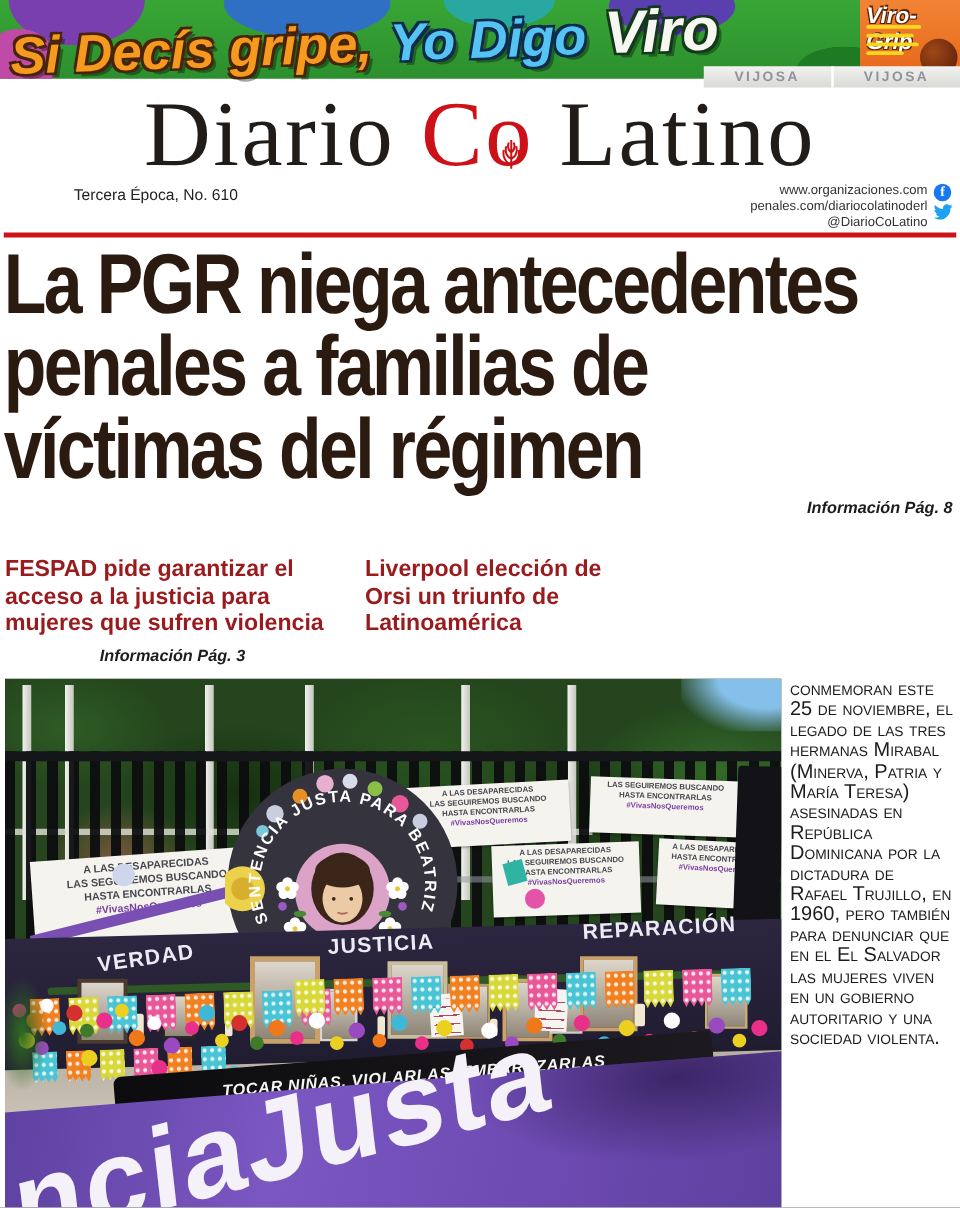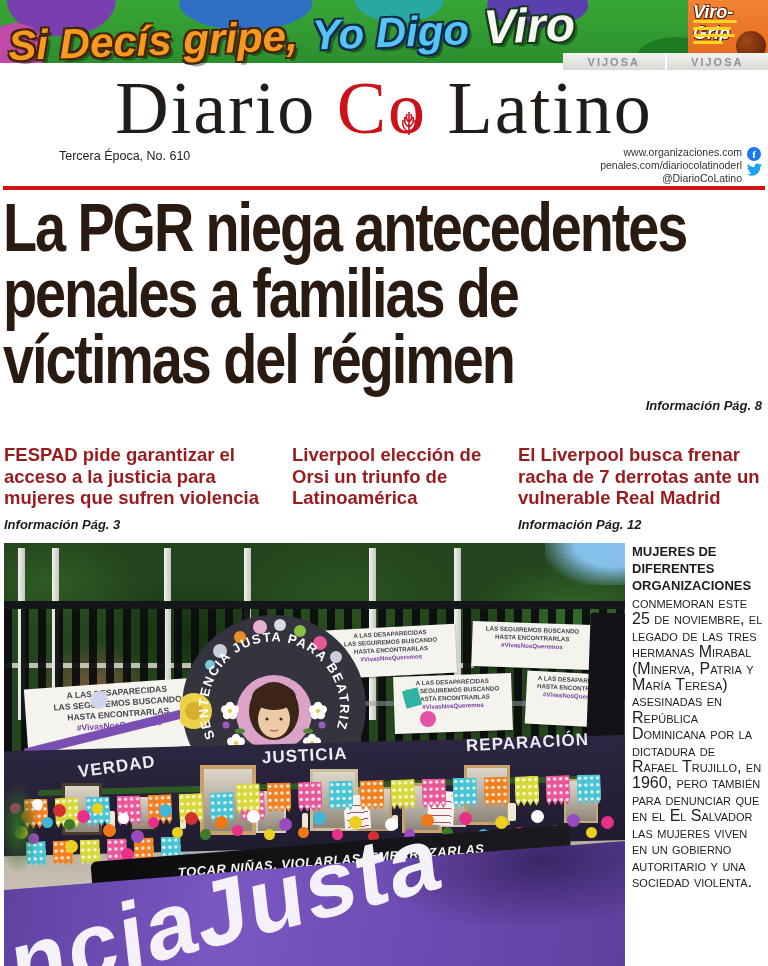--- a/index.html
+++ b/index.html
@@ -59,21 +59,21 @@
   .hl{display:inline-block;white-space:nowrap;font-size:68px;font-weight:bold;
      letter-spacing:-2.5px;line-height:66px;color:#2a1a10;
      transform:scaleX(.82);transform-origin:0 50%;}
   .pageref{font-size:13px;font-weight:bold;font-style:italic;color:#1c1c1c;}
   .pageref-main{position:absolute;top:398px;right:6px;}
 
   
   .subs{position:absolute;top:412px;left:4px;width:760px;display:flex;margin-top:32px;}
   .sub{display:flex;flex-direction:column;}
   .sub h3{margin:0;font-size:18.5px;line-height:1.17;font-weight:bold;color:#9a1b1e;}
-  .sub .pageref{text-align:left;margin-top:8px;font-style:italic;}
+  .sub .pageref{text-align:center;margin-top:8px;font-style:italic;}
   .sub1{width:268px;}
   .sub2{width:212px;margin-left:20px;}
   .sub3{width:246px;margin-left:14px;}
 
   
   .photo-area{position:absolute;top:543px;left:4px;width:760px;height:423px;display:flex;}
   .photo{position:relative;width:621px;height:423px;overflow:hidden;background:#1e3a17;flex:none;}
 
   .ph-foliage{position:absolute;left:0;top:0;width:621px;height:262px;background:
      radial-gradient(120px 70px at 8% 15%, #2e5c24 0%, transparent 70%),
@@ -228,24 +228,20 @@
   </section>
   <div class="pageref pageref-main">Información Pág. 8</div>
 
   <section class="subs">
     <article class="sub sub1">
       <h3>FESPAD pide garantizar el acceso a la justicia para mujeres que sufren violencia</h3>
       <div class="pageref">Información Pág. 3</div>
     </article>
     <article class="sub sub2">
       <h3>Liverpool elección de Orsi un triunfo de Latinoamérica</h3>
-    </article>
-    <article class="sub sub3">
-      <h3>El Liverpool busca frenar racha de 7 derrotas ante un vulnerable Real Madrid</h3>
-      <div class="pageref">Información Pág. 12</div>
     </article>
   </section>
 
   <section class="photo-area">
     <div class="photo">
       <div class="ph-foliage"></div>
       <div class="ph-sky"></div>
       <div class="ph-brick" style="left:30px;top:100px;width:120px;height:90px;"></div>
       <div class="ph-brick" style="left:255px;top:115px;width:60px;height:55px;"></div>
 
@@ -444,18 +440,17 @@
       <div class="floor-banner">
         <div>TOCAR NIÑAS, VIOLARLAS, EMBARAZARLAS</div>
         <div>OBLIGARLAS A PARIR. SÍ ES DELITO</div>
       </div>
       <div class="purple-banner">
         <div class="purple-text">nciaJusta</div>
       </div>
     </div>
 
     <aside class="caption">
-      <div class="cap-lead">Mujeres de diferentes organizaciones</div>
       <div class="cap-body">conmemoran este 25 de noviembre, el legado de las tres hermanas Mirabal (Minerva, Patria y María Teresa) asesinadas en República Dominicana por la dictadura de Rafael Trujillo, en 1960, pero también para denunciar que en el El Salvador las mujeres viven en un gobierno autoritario y una sociedad violenta.</div>
     </aside>
   </section>
 
 </div>
 
 </body></html>

